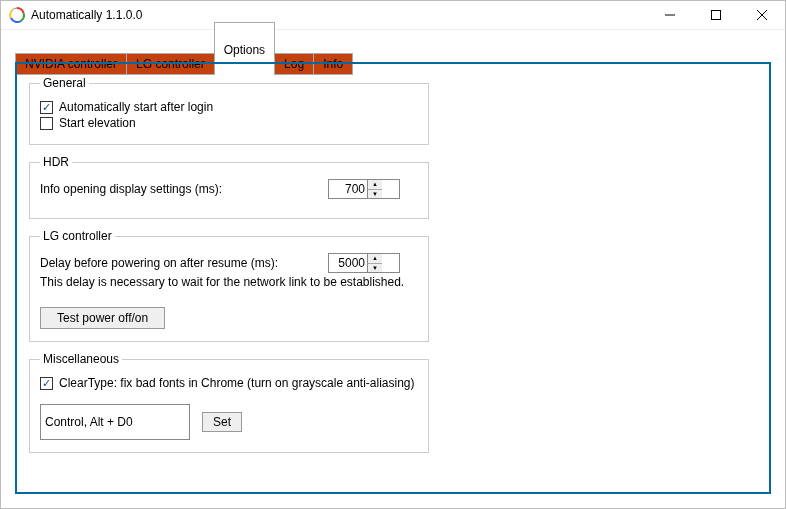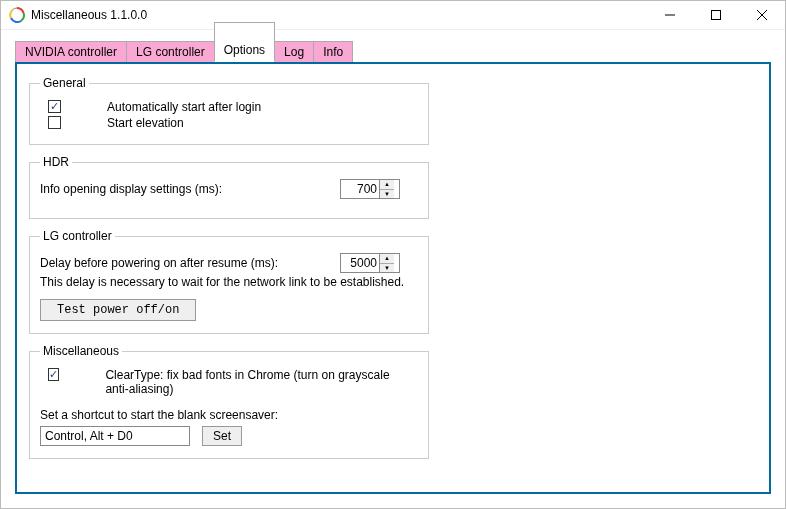--- a/index.html
+++ b/index.html
@@ -52,23 +52,23 @@
   .tabs {
     display: flex;
     align-items: flex-end;
     height: 22px;
     position: relative;
   }
   .tab {
     padding: 3px 9px 3px 9px;
     border: 1px solid #aaa;
     border-bottom: 1px solid #aaa;
-    background: #f9a8d4;
-    position: relative;
-    top: 1px;
+    background: #c2410c;
+    position: relative;
+    top: 13px;
     margin-right: -1px;
     font-size: 12px;
   }
   .tab.active {
     border-bottom: 1px solid #fff;
     background: #fff;
     z-index: 2;
     top: 0;
     padding-top: 20px;
     padding-bottom: 4px;
@@ -84,21 +84,21 @@
     border: 1px solid #ccc;
     margin: 0 0 10px 0;
     padding: 8px 10px 12px 10px;
     width: 400px;
     position: relative;
   }
   fieldset.group legend {
     padding: 0 3px;
     font-size: 12px;
   }
-  .row { display: flex; margin: 2px 8px; gap: 40px; }
+  .row { display: flex; align-items: center; margin: 2px 0; }
   .chk {
     width: 13px; height: 13px;
     border: 1px solid #333;
     margin-right: 6px;
     display: inline-flex;
     align-items: center;
     justify-content: center;
     background: #fff;
   }
   .chk.checked::after {
@@ -112,21 +112,21 @@
     justify-content: space-between;
     align-items: center;
     width: 360px;
     margin: 2px 0;
   }
   .numeric {
     display: flex;
     align-items: stretch;
     border: 1px solid #888;
     height: 20px;
-    width: 60px;
+    width: 72px;
     background: #fff;
   }
   .numeric input {
     border: none;
     width: 38px;
     text-align: right;
     padding: 0 2px 0 0;
     font-size: 12px;
     font-family: inherit;
     outline: none;
@@ -146,37 +146,37 @@
     line-height: 6px;
     background: #efefef;
     border-bottom: 1px solid #aaa;
   }
   .numeric .spin-btn:last-child { border-bottom: none; }
   .btn {
     border: 1px solid #999;
     background: #efefef;
     padding: 3px 16px;
     font-size: 12px;
-    font-family: Liberation Mono, monospace;
+    font-family: Liberation Sans, sans-serif;
     display: inline-block;
-    margin-top: 8px;
+    margin-top: 16px;
   }
   .btn-small {
     border: 1px solid #999;
     background: #efefef;
     padding: 2px 10px;
     font-size: 12px;
     font-family: inherit;
     display: inline-block;
     margin-left: 12px;
   }
   .shortcut-row { display: flex; align-items: center; margin-top: 4px; }
   .shortcut-input {
     border: 1px solid #888;
-    height: 20px;
+    height: 36px;
     width: 150px;
     padding: 0 4px;
     font-size: 12px;
     font-family: inherit;
   }
   .desc { margin: 2px 0; }
   .gap { height: 8px; }
 </style>
 </head>
 <body>
@@ -185,21 +185,21 @@
   <div class="titlebar">
     <span class="app-icon">
       <svg viewBox="0 0 16 16">
         <circle cx="8" cy="8" r="7" fill="none" stroke="#888" stroke-width="1"></circle>
         <path d="M8 1 A7 7 0 0 1 14.5 6" fill="none" stroke="#e33" stroke-width="2"></path>
         <path d="M14.5 6 A7 7 0 0 1 12 14" fill="none" stroke="#3a3" stroke-width="2"></path>
         <path d="M12 14 A7 7 0 0 1 2 11" fill="none" stroke="#36e" stroke-width="2"></path>
         <path d="M2 11 A7 7 0 0 1 4 2.5" fill="none" stroke="#ec3" stroke-width="2"></path>
       </svg>
     </span>
-    <span class="title-text">Miscellaneous 1.1.0.0</span>
+    <span class="title-text">Automatically 1.1.0.0</span>
     <span class="title-spacer"></span>
     <div class="win-controls">
       <div class="win-btn">
         <svg viewBox="0 0 10 10">
             <line x1="0" y1="5" x2="10" y2="5" stroke="#000" stroke-width="1"></line>
           </svg>
       </div>
       <div class="win-btn">
         <svg viewBox="0 0 10 10">
             <rect x="0.5" y="0.5" width="9" height="9" fill="none" stroke="#000" stroke-width="1"></rect>
@@ -267,21 +267,20 @@
         <div class="btn">Test power off/on</div>
       </fieldset>
 
       <fieldset class="group">
         <legend>Miscellaneous</legend>
         <div class="row">
           <span class="chk checked"></span>
           <span>ClearType: fix bad fonts in Chrome (turn on grayscale anti-aliasing)</span>
         </div>
         <div class="gap"></div>
-        <div class="desc">Set a shortcut to start the blank screensaver:</div>
         <div class="shortcut-row">
           <input class="shortcut-input" type="text" value="Control, Alt + D0" style="">
           <span class="btn-small">Set</span>
         </div>
       </fieldset>
 
     </div>
   </div>
 </div>
 

